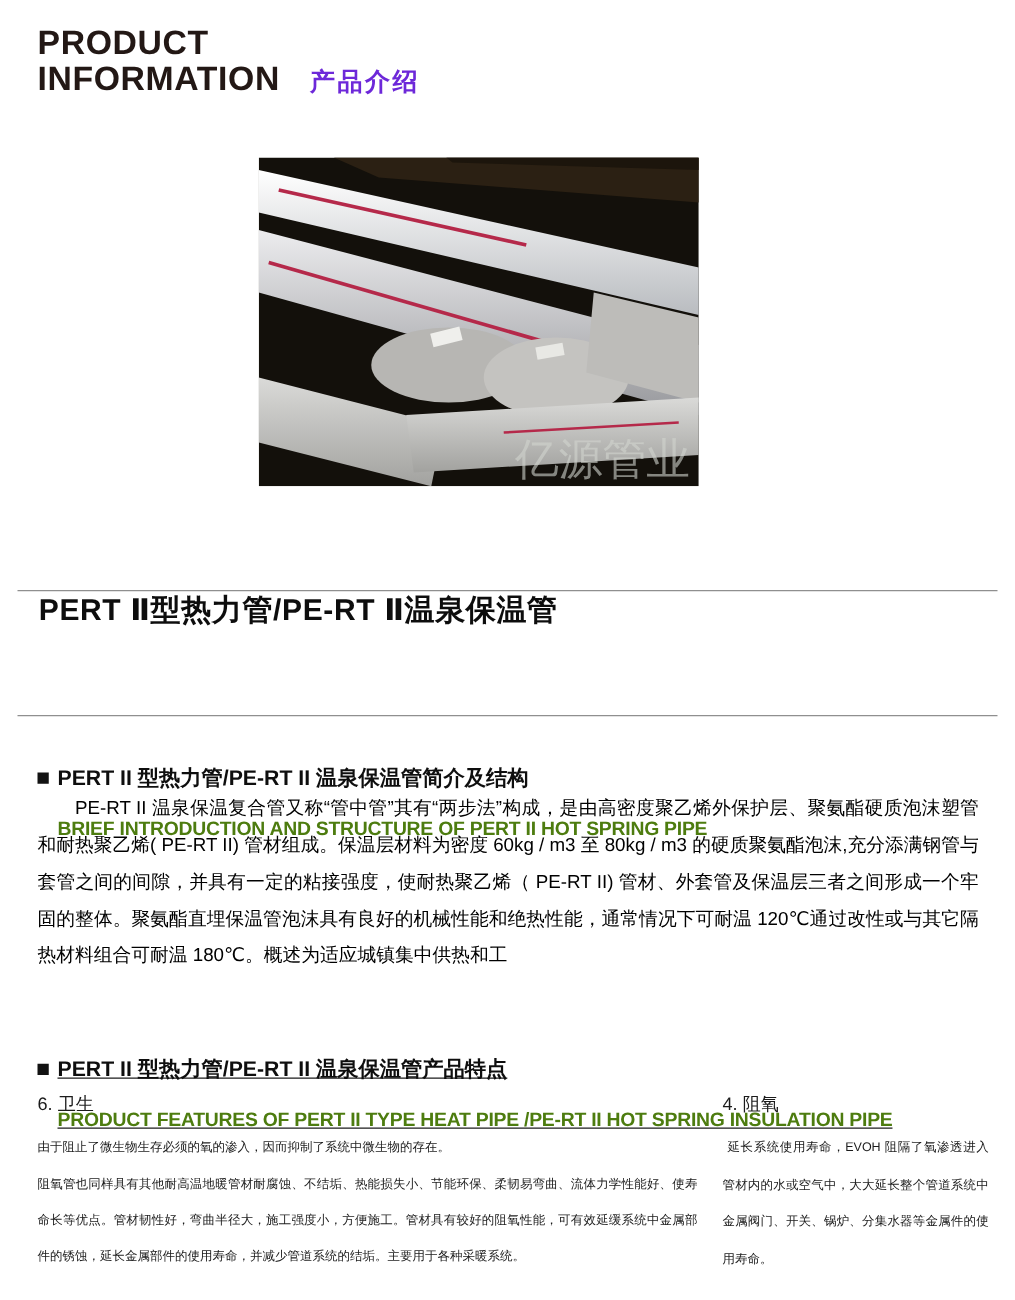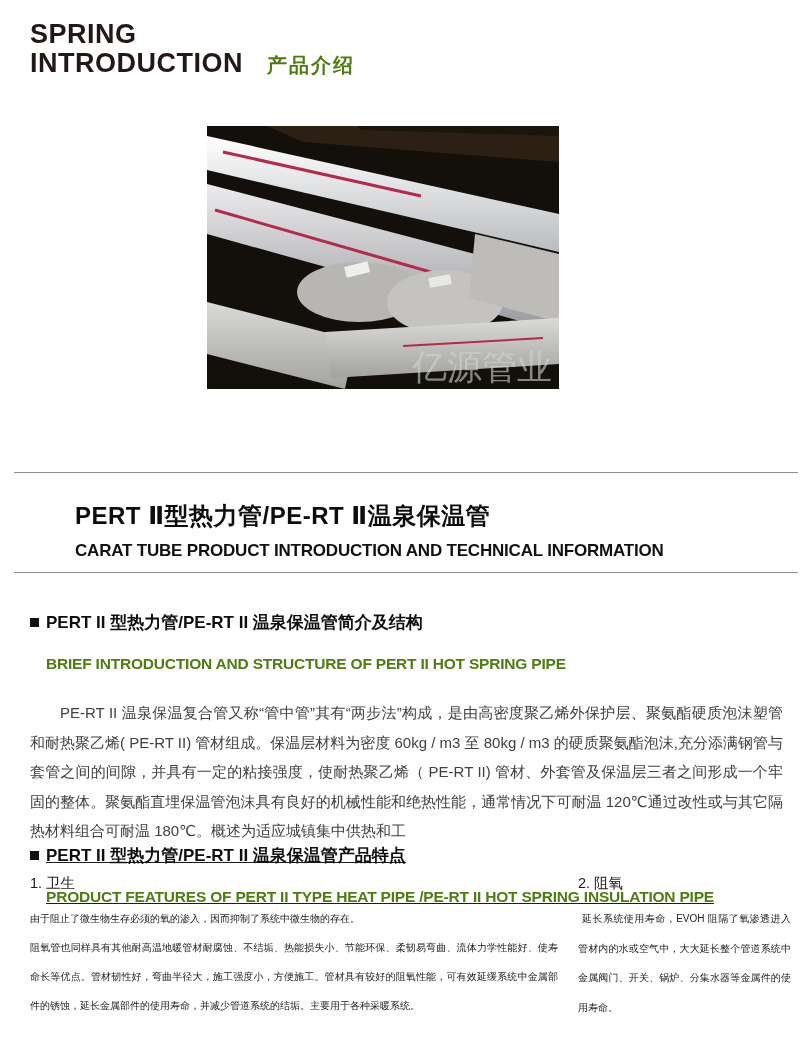--- a/index.html
+++ b/index.html
@@ -3,64 +3,64 @@
 <meta charset="utf-8">
 <style>
   * { margin:0; padding:0; box-sizing:border-box; }
   html,body { width:812px; height:1040px; background:#ffffff; overflow:hidden; }
   body { position:relative; font-family:"Liberation Sans","DejaVu Sans",sans-serif; color:#1c1c1c; }
 
   
   .header { position:absolute; left:30px; top:20px; }
   .header .en { font-size:27px; line-height:29px; font-weight:800; letter-spacing:.5px; color:#231815; }
   .header .row2 { display:flex; align-items:baseline; }
-  .header .cn { font-size:20px; font-weight:700; color:#4d7c0f; margin-left:24px; letter-spacing:2px; }
+  .header .cn { font-size:20px; font-weight:700; color:#6d28d9; margin-left:24px; letter-spacing:2px; }
 
   
   .photo { position:absolute; left:207px; top:126px; width:328px; height:263px; }
   .photo svg { display:block; }
 
   
   .rule { position:absolute; left:14px; width:784px; height:1px; background:#8f8f8f; }
   .rule.r1 { top:472px; }
   .rule.r2 { top:572px; }
 
   
-  .titleband { position:absolute; left:31px; top:500px;margin-left:44px; }
+  .titleband { position:absolute; left:31px; top:472px; }
   .titleband .cn { font-size:24px; font-weight:800; color:#0d0d0d; letter-spacing:.5px; }
   .titleband .en { font-size:17px; font-weight:700; color:#111; margin-top:9px; letter-spacing:-.2px; }
 
   
   .sec { position:absolute; left:30px;text-align:right; }
   .sec.s1 { top:611px; }
   .sec.s2 { top:844px;text-decoration:underline; }
   .sec .cnrow { display:flex; align-items:center; }
   .sec .sq { width:9px; height:9px; background:#121212; margin-right:7px; flex:0 0 auto; }
   .sec .cn { font-size:17px; font-weight:700; color:#0e0e0e; }
   .sec .en { font-size:15.5px; font-weight:700; color:#4d7c0f; margin-left:16px; margin-top:21px; letter-spacing:-.2px; }
 
   
-  .intro-body { position:absolute; left:30px; top:698px; width:753px;
-    font-size:15px; line-height:29.5px; text-align:justify; text-indent:2em; color:#404040; }
+  .intro-body { position:absolute; left:30px; top:632px; width:753px;
+    font-size:15px; line-height:29.5px; text-align:justify; text-indent:2em; color:#000000; }
 
   
   .feat { position:absolute; top:874px; }
   .feat.left { left:30px; width:528px; }
   .feat.right { left:578px; width:213px; }
   .feat .label { font-size:14.5px; color:#1b1b1b; margin-bottom:11px; }
   .feat p { font-size:10px; line-height:29px; text-align:justify; color:#1b1b1b; }
   .feat.right p { line-height:29.7px; text-indent:.4em; }
 </style>
 </head>
 <body>
 
 <div class="header">
-  <div class="en">SPRING</div>
+  <div class="en">PRODUCT</div>
   <div class="row2">
-    <div class="en">INTRODUCTION</div>
+    <div class="en">INFORMATION</div>
     <div class="cn">产品介绍</div>
   </div>
 </div>
 
 <div class="photo">
   <svg width="352" height="263" viewBox="0 0 352 263">
     <defs>
       <linearGradient id="gA" x1="0" y1="0" x2="0" y2="1">
         <stop offset="0" stop-color="#ffffff"></stop>
           <stop offset="1" stop-color="#b9bcc0"></stop>
@@ -94,21 +94,20 @@
 
     <polygon points="118,206 352,192 352,238 124,252" fill="url(#gC)"></polygon>
     <line x1="196" y1="220" x2="336" y2="212" stroke="#b5294a" stroke-width="2"></line>
     <text x="345" y="253" text-anchor="end" font-size="35" fill="#d2d5cf" opacity="0.6">亿源管业</text>
   </svg>
 </div>
 
 <div class="rule r1"></div>
 <div class="titleband">
   <div class="cn">PERT Ⅱ型热力管/PE-RT Ⅱ温泉保温管</div>
-  <div class="en">CARAT TUBE PRODUCT INTRODUCTION AND TECHNICAL INFORMATION</div>
 </div>
 <div class="rule r2"></div>
 
 <div class="sec s1">
   <div class="cnrow">
     <span class="sq"></span>
     <span class="cn">PERT II 型热力管/PE-RT II 温泉保温管简介及结构</span>
   </div>
   <div class="en">BRIEF INTRODUCTION AND STRUCTURE OF PERT II HOT SPRING PIPE</div>
 </div>
@@ -117,21 +116,21 @@
 
 <div class="sec s2">
   <div class="cnrow">
     <span class="sq"></span>
     <span class="cn">PERT II 型热力管/PE-RT II 温泉保温管产品特点</span>
   </div>
   <div class="en">PRODUCT FEATURES OF PERT II TYPE HEAT PIPE /PE-RT II HOT SPRING INSULATION PIPE</div>
 </div>
 
 <div class="feat left">
-  <div class="label">1. 卫生</div>
+  <div class="label">6. 卫生</div>
   <p>由于阻止了微生物生存必须的氧的渗入，因而抑制了系统中微生物的存在。</p>
   <p>阻氧管也同样具有其他耐高温地暖管材耐腐蚀、不结垢、热能损失小、节能环保、柔韧易弯曲、流体力学性能好、使寿命长等优点。管材韧性好，弯曲半径大，施工强度小，方便施工。管材具有较好的阻氧性能，可有效延缓系统中金属部件的锈蚀，延长金属部件的使用寿命，并减少管道系统的结垢。主要用于各种采暖系统。</p>
 </div>
 
 <div class="feat right">
-  <div class="label">2. 阻氧</div>
+  <div class="label">4. 阻氧</div>
   <p>延长系统使用寿命，EVOH 阻隔了氧渗透进入管材内的水或空气中，大大延长整个管道系统中金属阀门、开关、锅炉、分集水器等金属件的使用寿命。</p>
 </div>
 
 </body></html>

